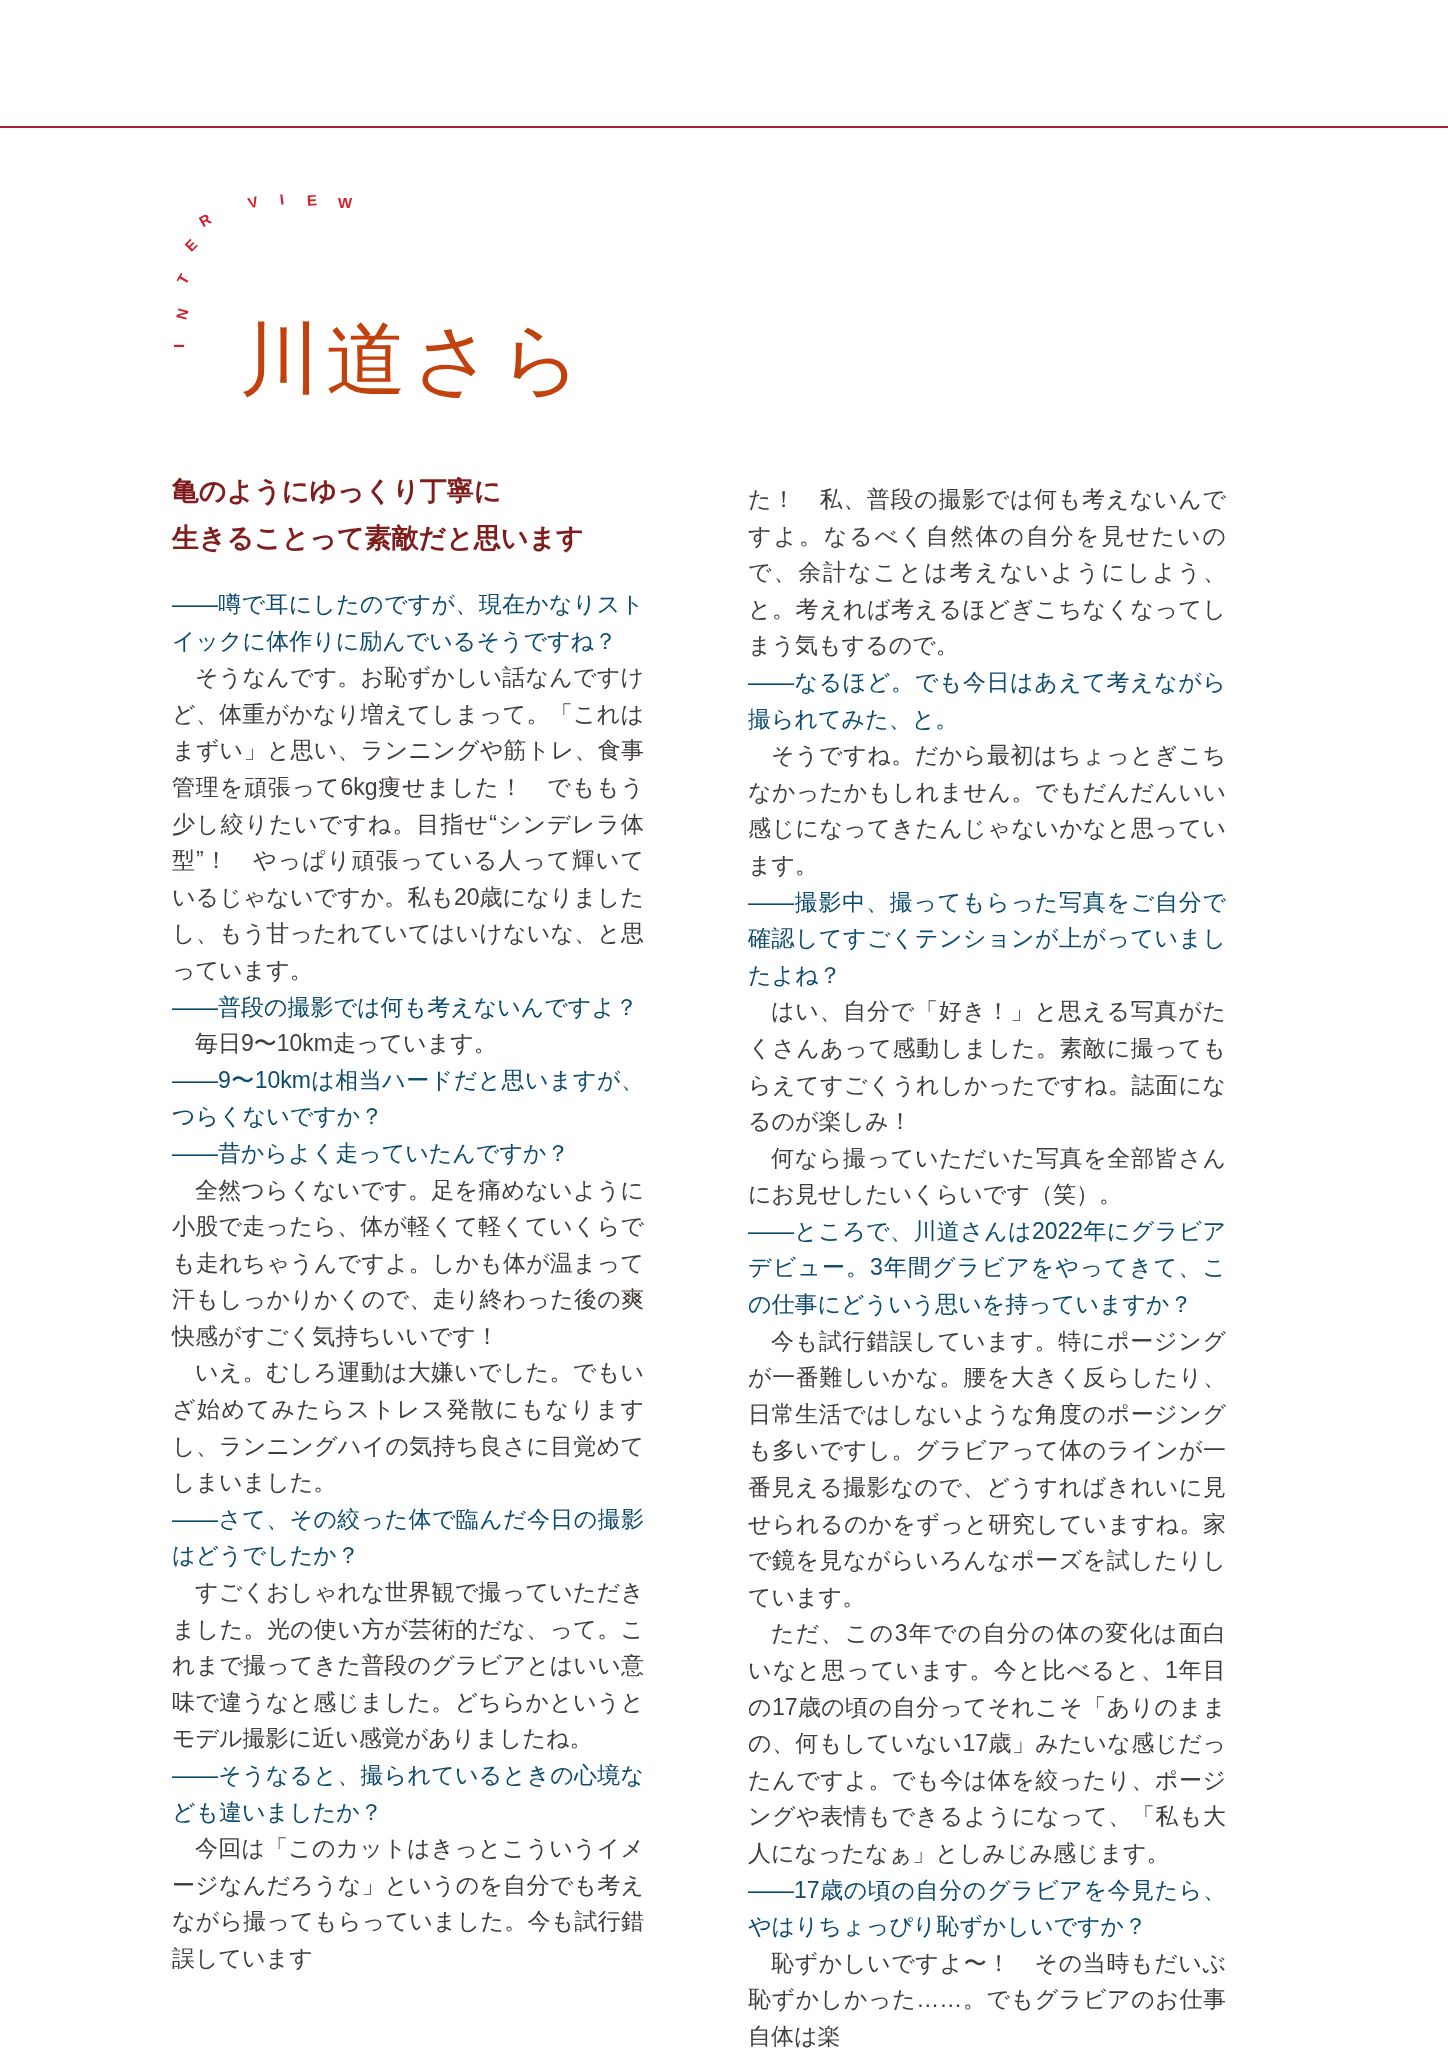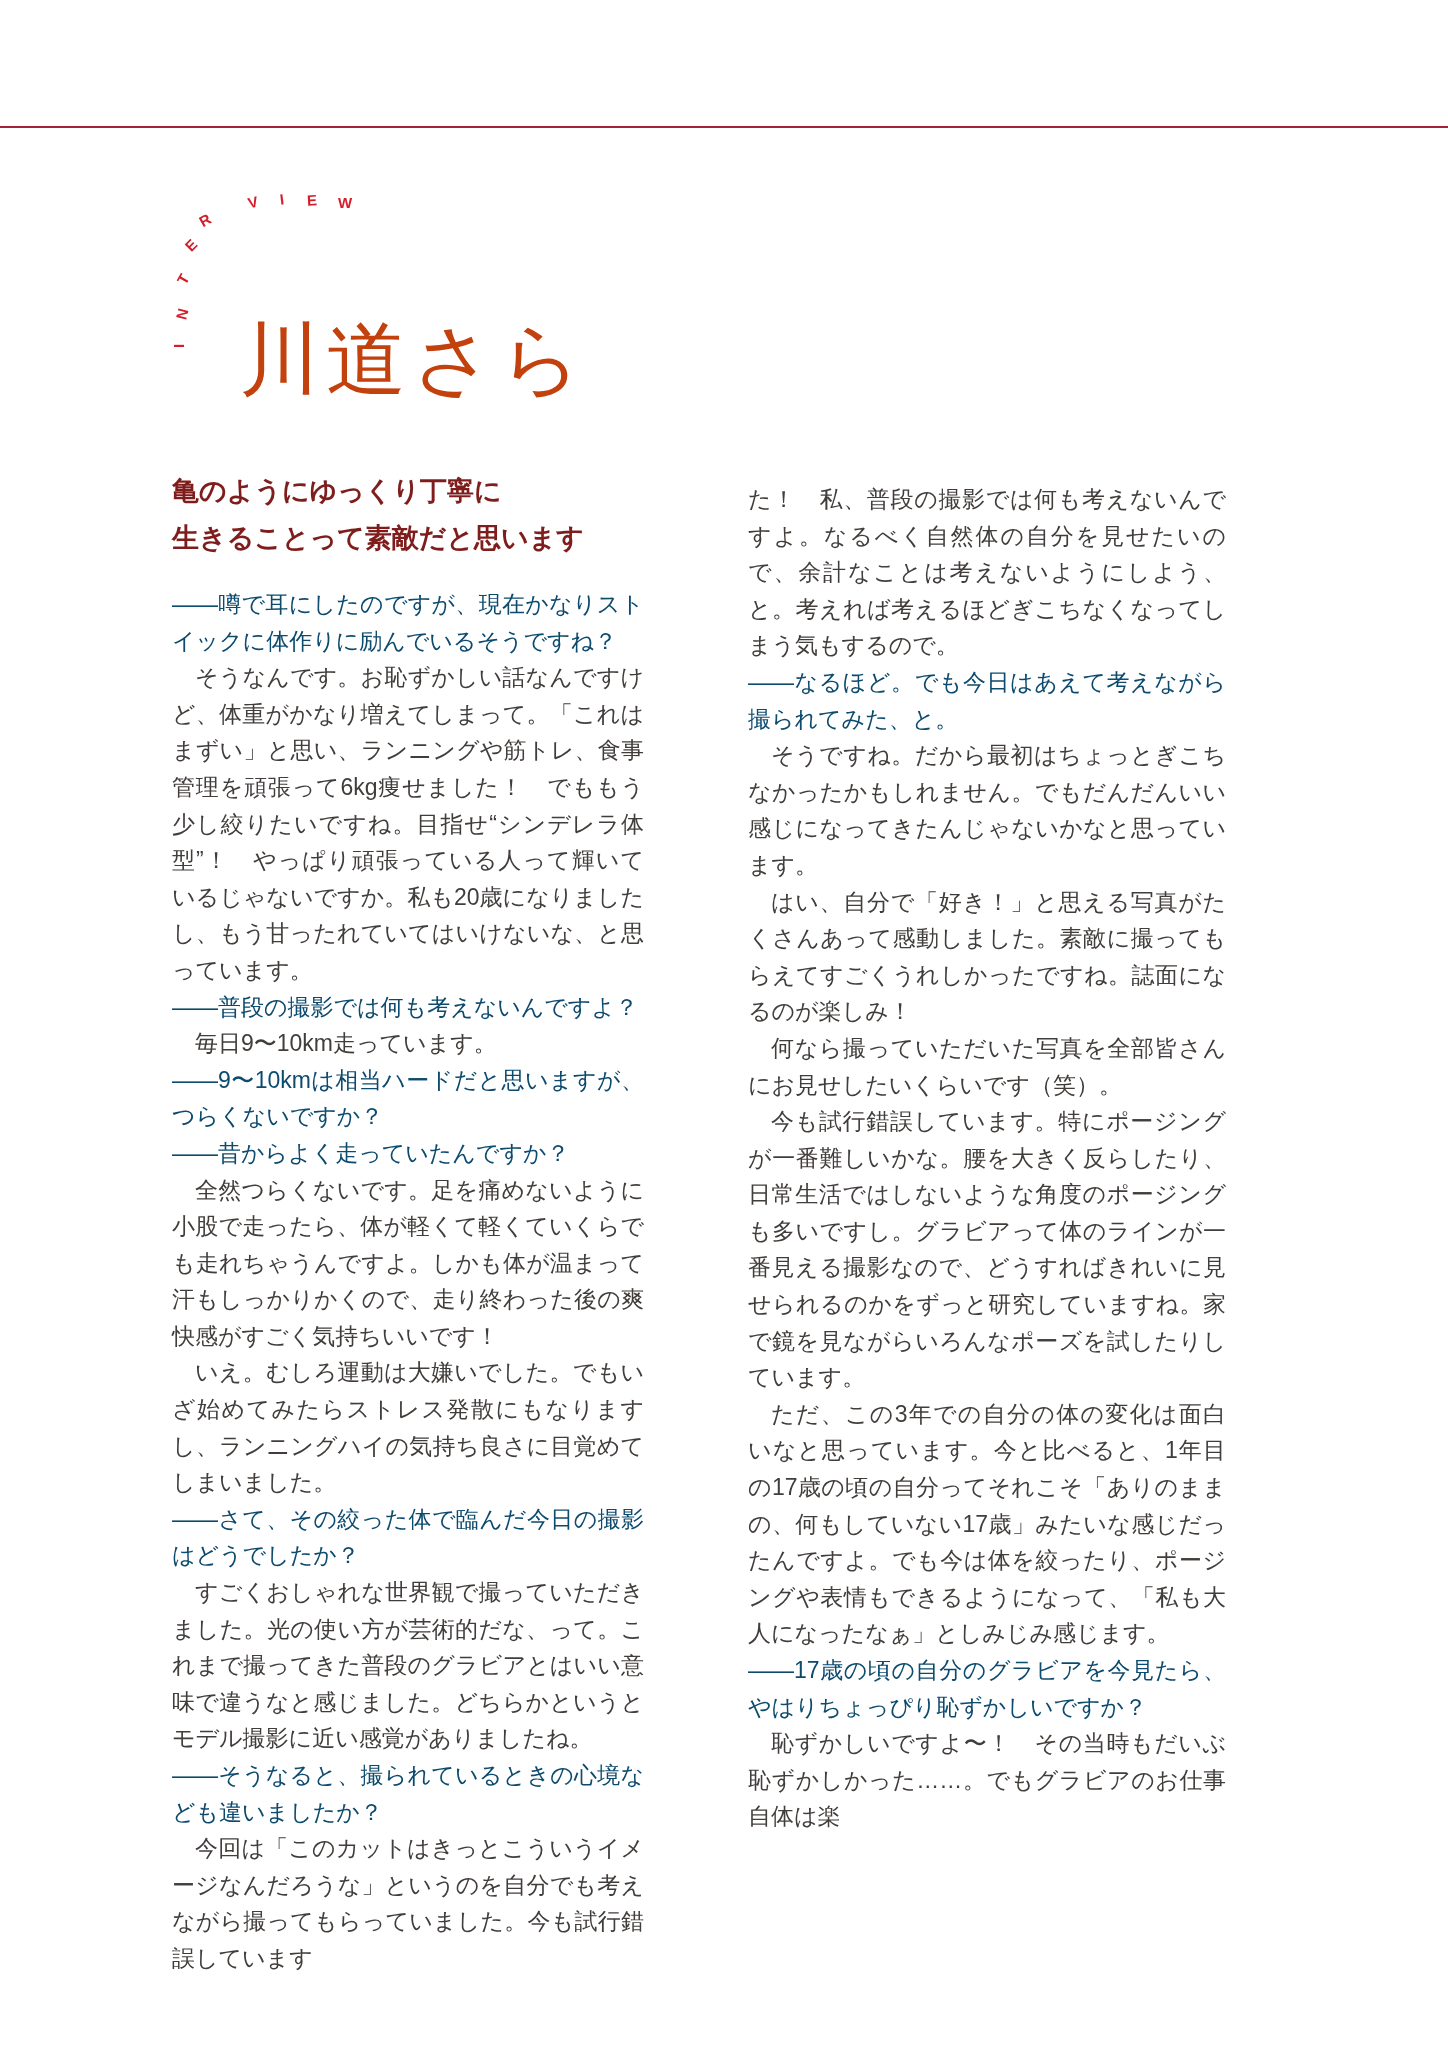--- a/index.html
+++ b/index.html
@@ -96,21 +96,23 @@
         <p class="para q">――そうなると、撮られているときの心境なども違いましたか？</p>
         <p class="para a">今回は「このカットはきっとこういうイメージなんだろうな」というのを自分でも考えながら撮ってもらっていました。今も試行錯誤しています</p>
       </div>
   </div>
 
   <div class="col" id="col-right">
     <div id="right-paras">
         <p class="para a-cont">た！　私、普段の撮影では何も考えないんですよ。なるべく自然体の自分を見せたいので、余計なことは考えないようにしよう、と。考えれば考えるほどぎこちなくなってしまう気もするので。</p>
         <p class="para q">――なるほど。でも今日はあえて考えながら撮られてみた、と。</p>
         <p class="para a">そうですね。だから最初はちょっとぎこちなかったかもしれません。でもだんだんいい感じになってきたんじゃないかなと思っています。</p>
+        <p class="para q">――撮影中、撮ってもらった写真をご自分で確認してすごくテンションが上がっていましたよね？</p>
         <p class="para a">はい、自分で「好き！」と思える写真がたくさんあって感動しました。素敵に撮ってもらえてすごくうれしかったですね。誌面になるのが楽しみ！</p>
         <p class="para a">何なら撮っていただいた写真を全部皆さんにお見せしたいくらいです（笑）。</p>
+        <p class="para q">――ところで、川道さんは2022年にグラビアデビュー。3年間グラビアをやってきて、この仕事にどういう思いを持っていますか？</p>
         <p class="para a">今も試行錯誤しています。特にポージングが一番難しいかな。腰を大きく反らしたり、日常生活ではしないような角度のポージングも多いですし。グラビアって体のラインが一番見える撮影なので、どうすればきれいに見せられるのかをずっと研究していますね。家で鏡を見ながらいろんなポーズを試したりしています。</p>
         <p class="para a">ただ、この3年での自分の体の変化は面白いなと思っています。今と比べると、1年目の17歳の頃の自分ってそれこそ「ありのままの、何もしていない17歳」みたいな感じだったんですよ。でも今は体を絞ったり、ポージングや表情もできるようになって、「私も大人になったなぁ」としみじみ感じます。</p>
         <p class="para q">――17歳の頃の自分のグラビアを今見たら、やはりちょっぴり恥ずかしいですか？</p>
         <p class="para a">恥ずかしいですよ〜！　その当時もだいぶ恥ずかしかった……。でもグラビアのお仕事自体は楽</p>
       </div>
   </div>
 </div>
 
 </body></html>

